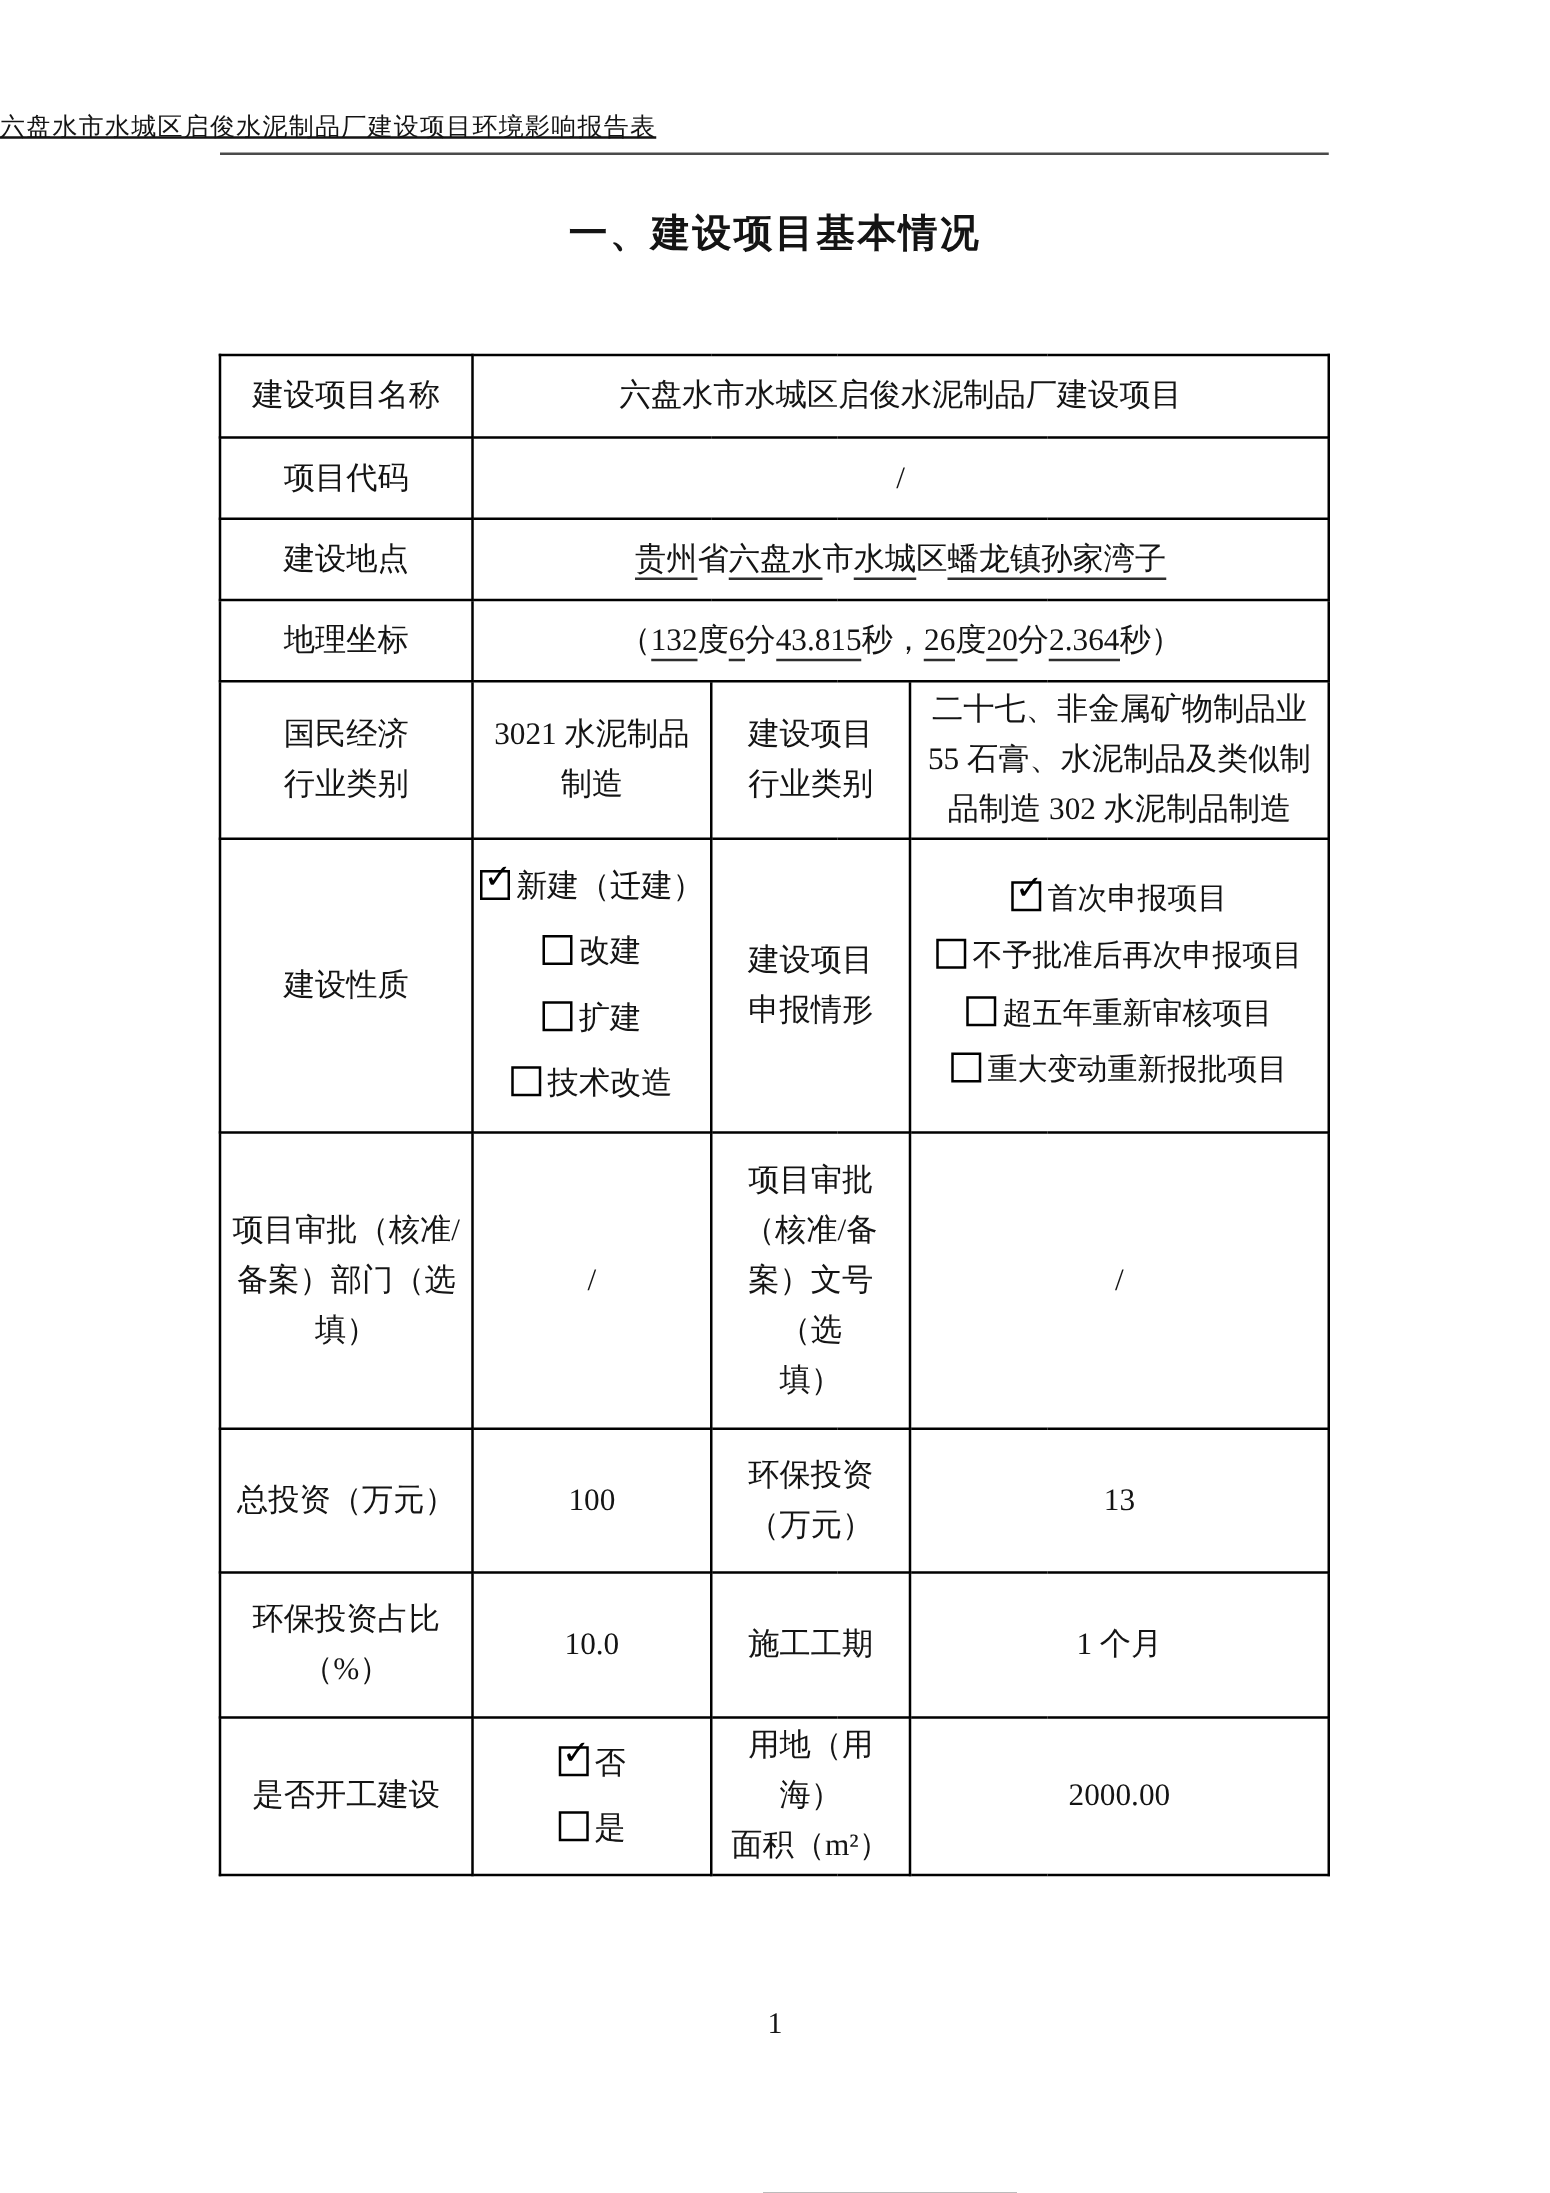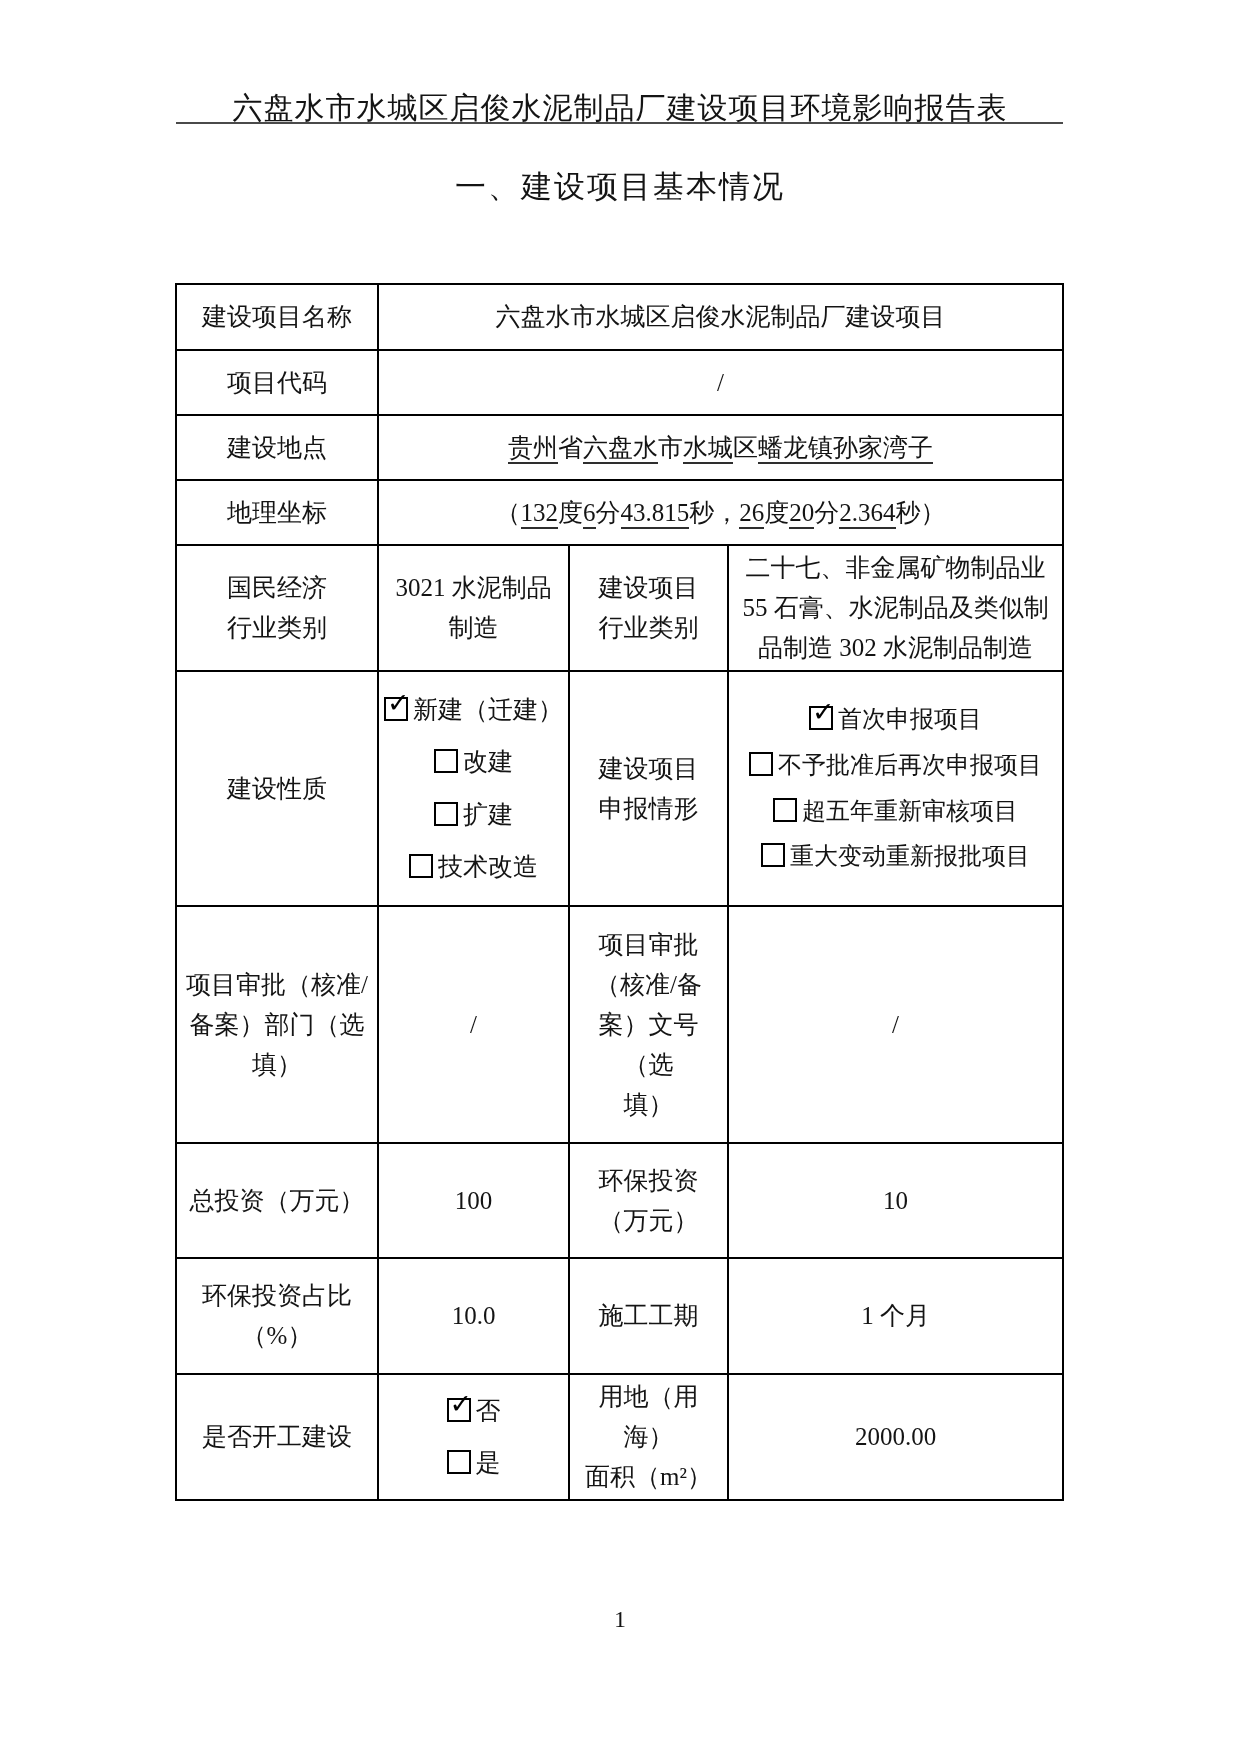--- a/index.html
+++ b/index.html
@@ -7,29 +7,29 @@
     position:relative;
     width:1240px;height:1754px;
     background:#ffffff;
     margin:0 auto;
     font-family:"Liberation Serif","DejaVu Serif",serif;
     color:#141414;
     overflow:hidden;
   }
   .doc-header{
     position:absolute;top:88px;left:0;width:100%;
-    text-align:center;font-size:30px;letter-spacing:1px;
+    font-size:20px;letter-spacing:1px;text-decoration:underline;
   }
   .header-rule{
     position:absolute;top:122px;left:176px;width:887px;height:0;
     border-top:2px solid #4a4a4a;
   }
   .doc-title{
     position:absolute;top:166px;left:0;width:100%;
-    text-align:center;font-size:31px;font-weight:400;
+    text-align:center;font-size:31px;font-weight:700;
     font-family:"Liberation Sans","DejaVu Sans",sans-serif;
     letter-spacing:2px;
   }
   table.main{
     position:absolute;left:175px;top:283px;
     width:889px;border-collapse:collapse;table-layout:fixed;
   }
   table.main td{
     border:2px solid #000;
     text-align:center;vertical-align:middle;
@@ -152,21 +152,21 @@
 案）文号（选
 填）</td>
       <td colspan="2">/</td>
     </tr>
 
     <tr class="h115">
       <td>总投资（万元）</td>
       <td>100</td>
       <td colspan="2" class="ml lh-med">环保投资
 （万元）</td>
-      <td colspan="2">10</td>
+      <td colspan="2">13</td>
     </tr>
 
     <tr class="h116">
       <td class="ml lh-med">环保投资占比
 （%）</td>
       <td>10.0</td>
       <td colspan="2">施工工期</td>
       <td colspan="2">1 个月</td>
     </tr>
 

